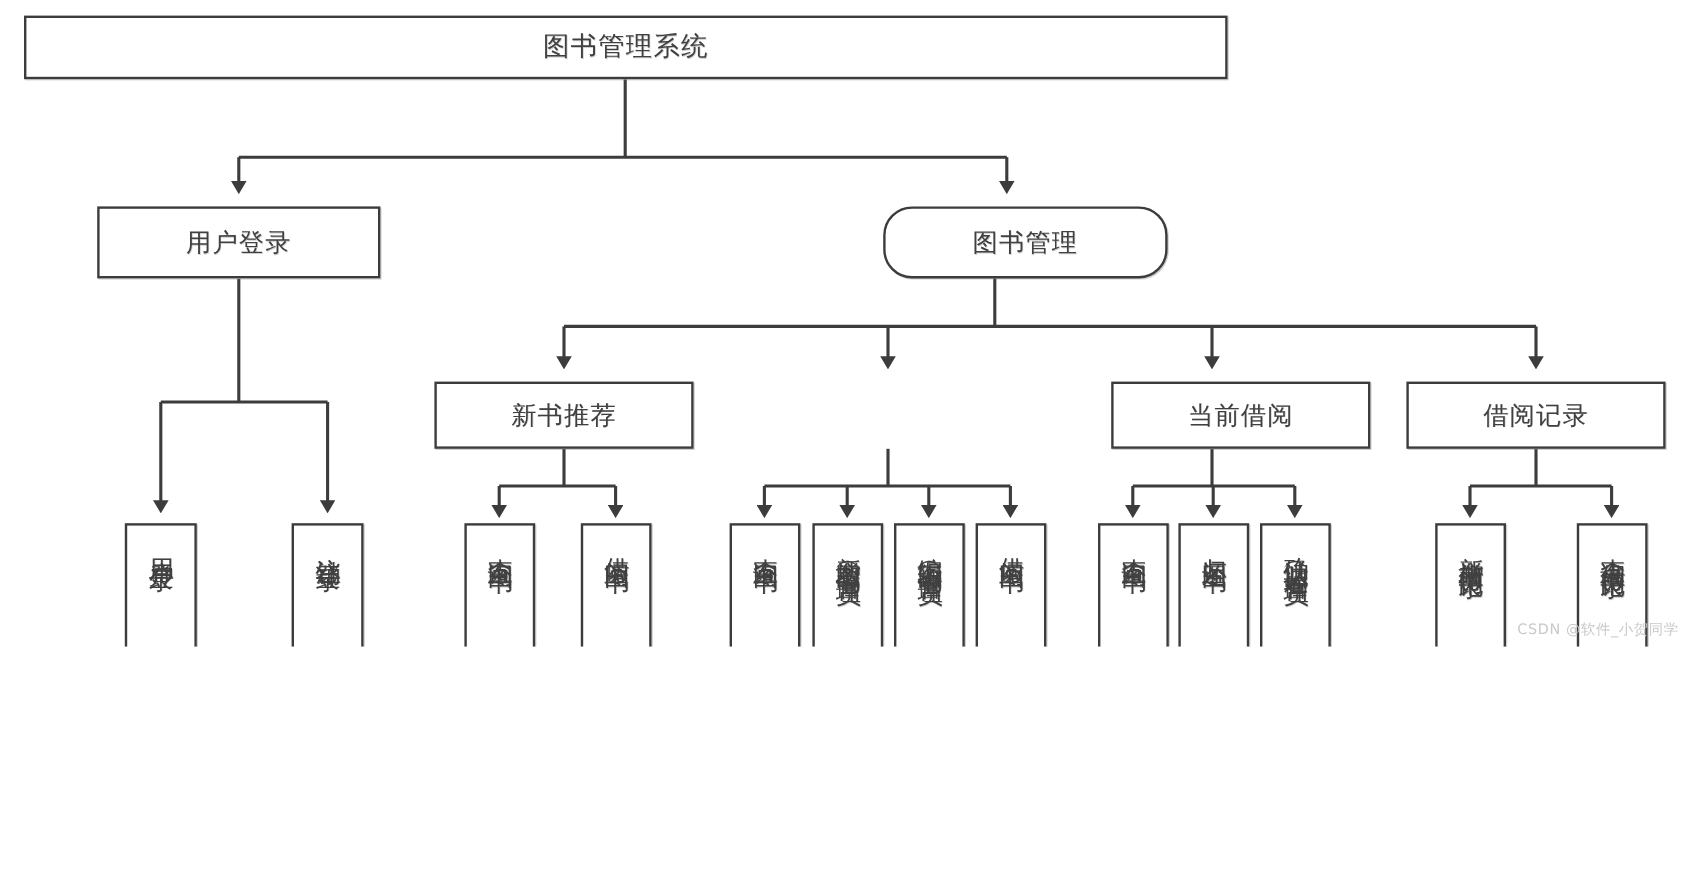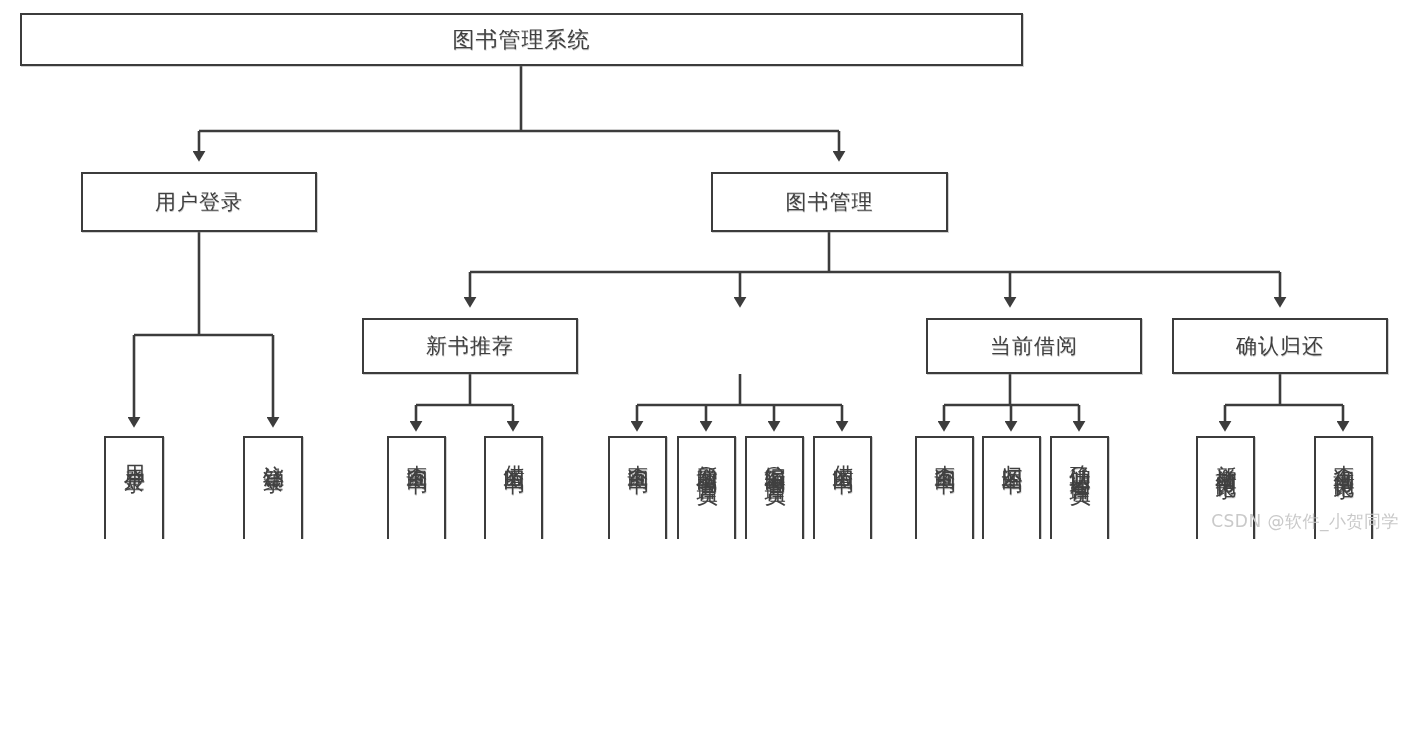--- a/index.html
+++ b/index.html
@@ -53,21 +53,21 @@
     font-size:21px;
     letter-spacing:3px;
     line-height:1;
     white-space:nowrap;
     text-shadow:0.6px 0.6px 0 rgba(165,165,165,.55);
   }
   #watermark{
     position:absolute;
     right:6px;
     bottom:6px;
-    font-size:17px;
+    font-size:12px;
     color:#c9c9c9;
     letter-spacing:0.5px;
     white-space:nowrap;
     margin-left:32px;
   }
 </style>
 </head>
 <body>
 
 <div id="canvas">
@@ -122,32 +122,32 @@
     </g>
   </svg>
 
   <div class="node root" style="left:20px; top:13px; width:1003px; height:53px;">
     <span class="label">图书管理系统</span>
   </div>
 
   <div class="node" style="left:81px; top:172px; width:236px; height:60px;">
     <span class="label">用户登录</span>
   </div>
-  <div class="node" style="left:711px; top:172px; width:237px; height:60px;">
+  <div class="node" style="left:736px; top:172px; width:237px; height:60px;border-radius:24px;">
     <span class="label">图书管理</span>
   </div>
 
   <div class="node" style="left:362px; top:318px; width:216px; height:56px;text-align:right;">
     <span class="label">新书推荐</span>
   </div>
   <div class="node" style="left:926px; top:318px; width:216px; height:56px;">
     <span class="label">当前借阅</span>
   </div>
   <div class="node" style="left:1172px; top:318px; width:216px; height:56px;">
-    <span class="label">确认归还</span>
+    <span class="label">借阅记录</span>
   </div>
 
   <div class="node leaf" style="left:104px; top:436px; width:60px; height:297px;">
     <span class="label">用户登录</span>
   </div>
   <div class="node leaf" style="left:243px; top:436px; width:60px; height:297px;">
     <span class="label">注销登录</span>
   </div>
 
   <div class="node leaf" style="left:387px; top:436px; width:59px; height:297px;">

